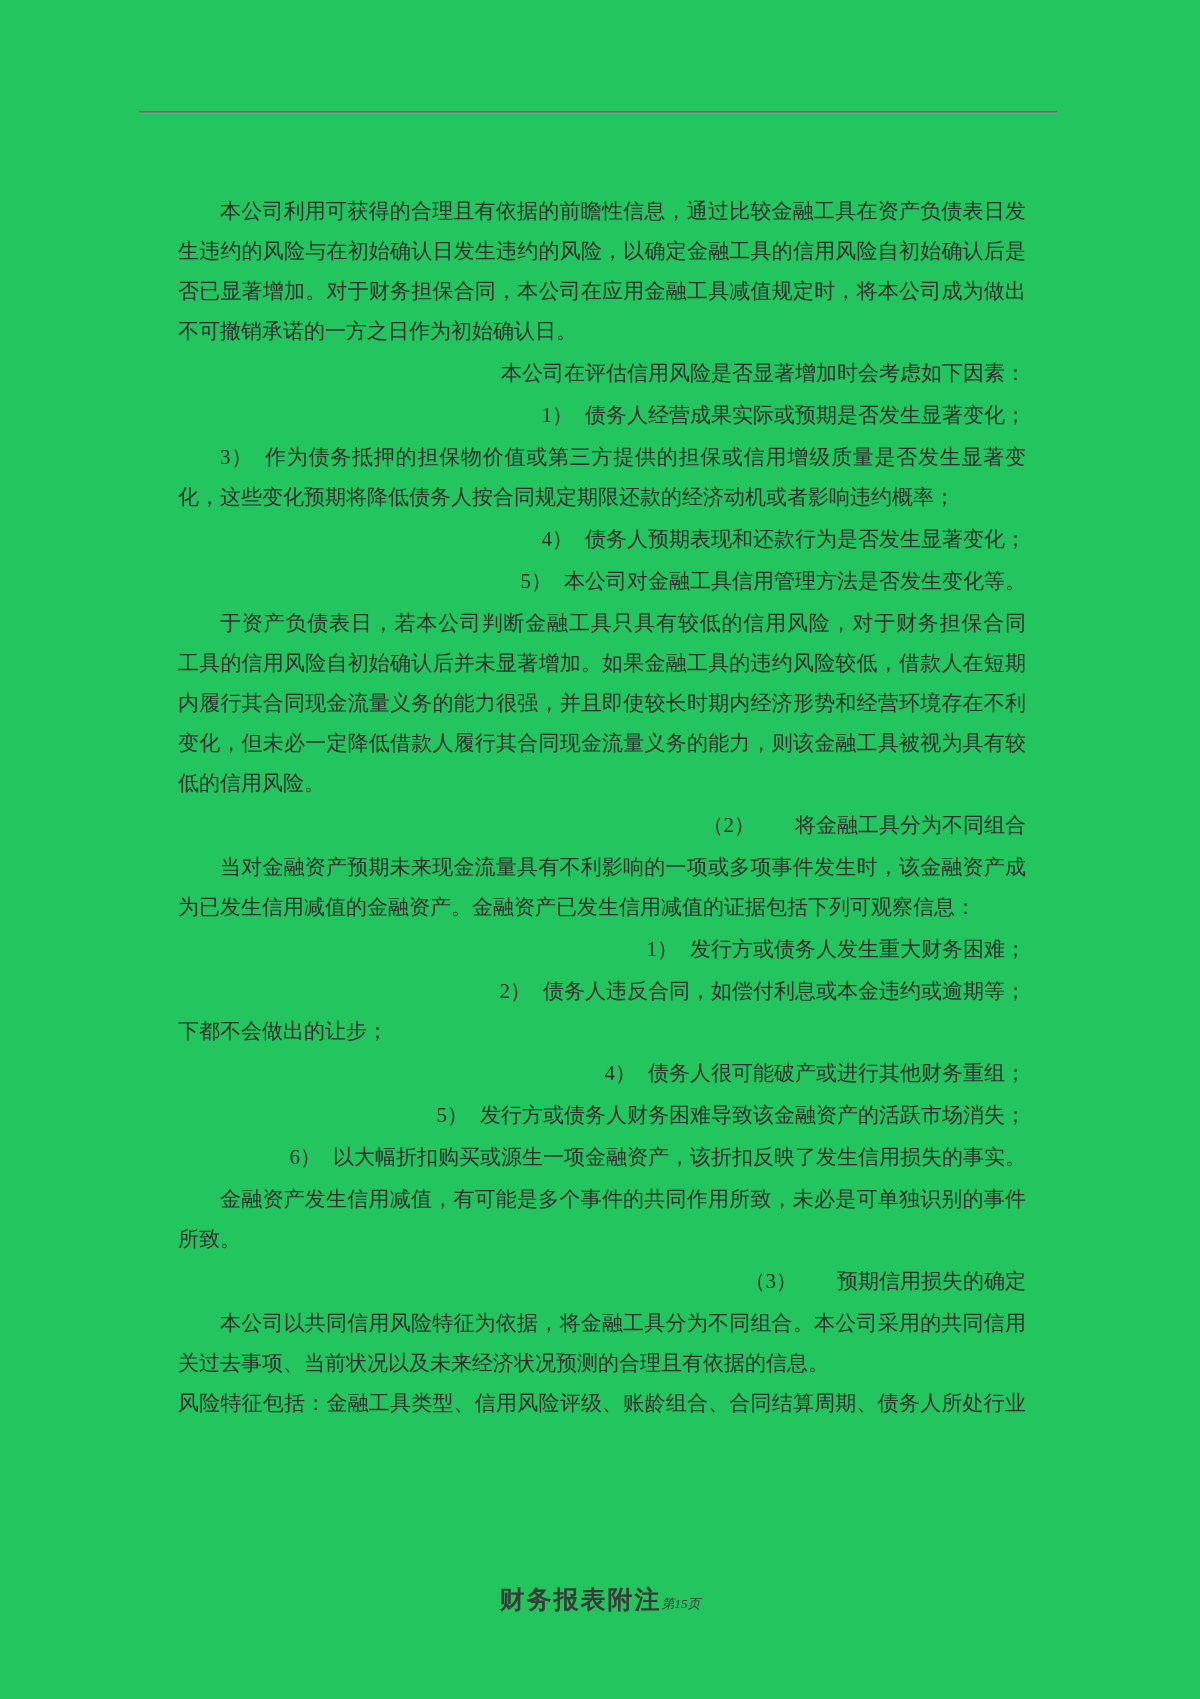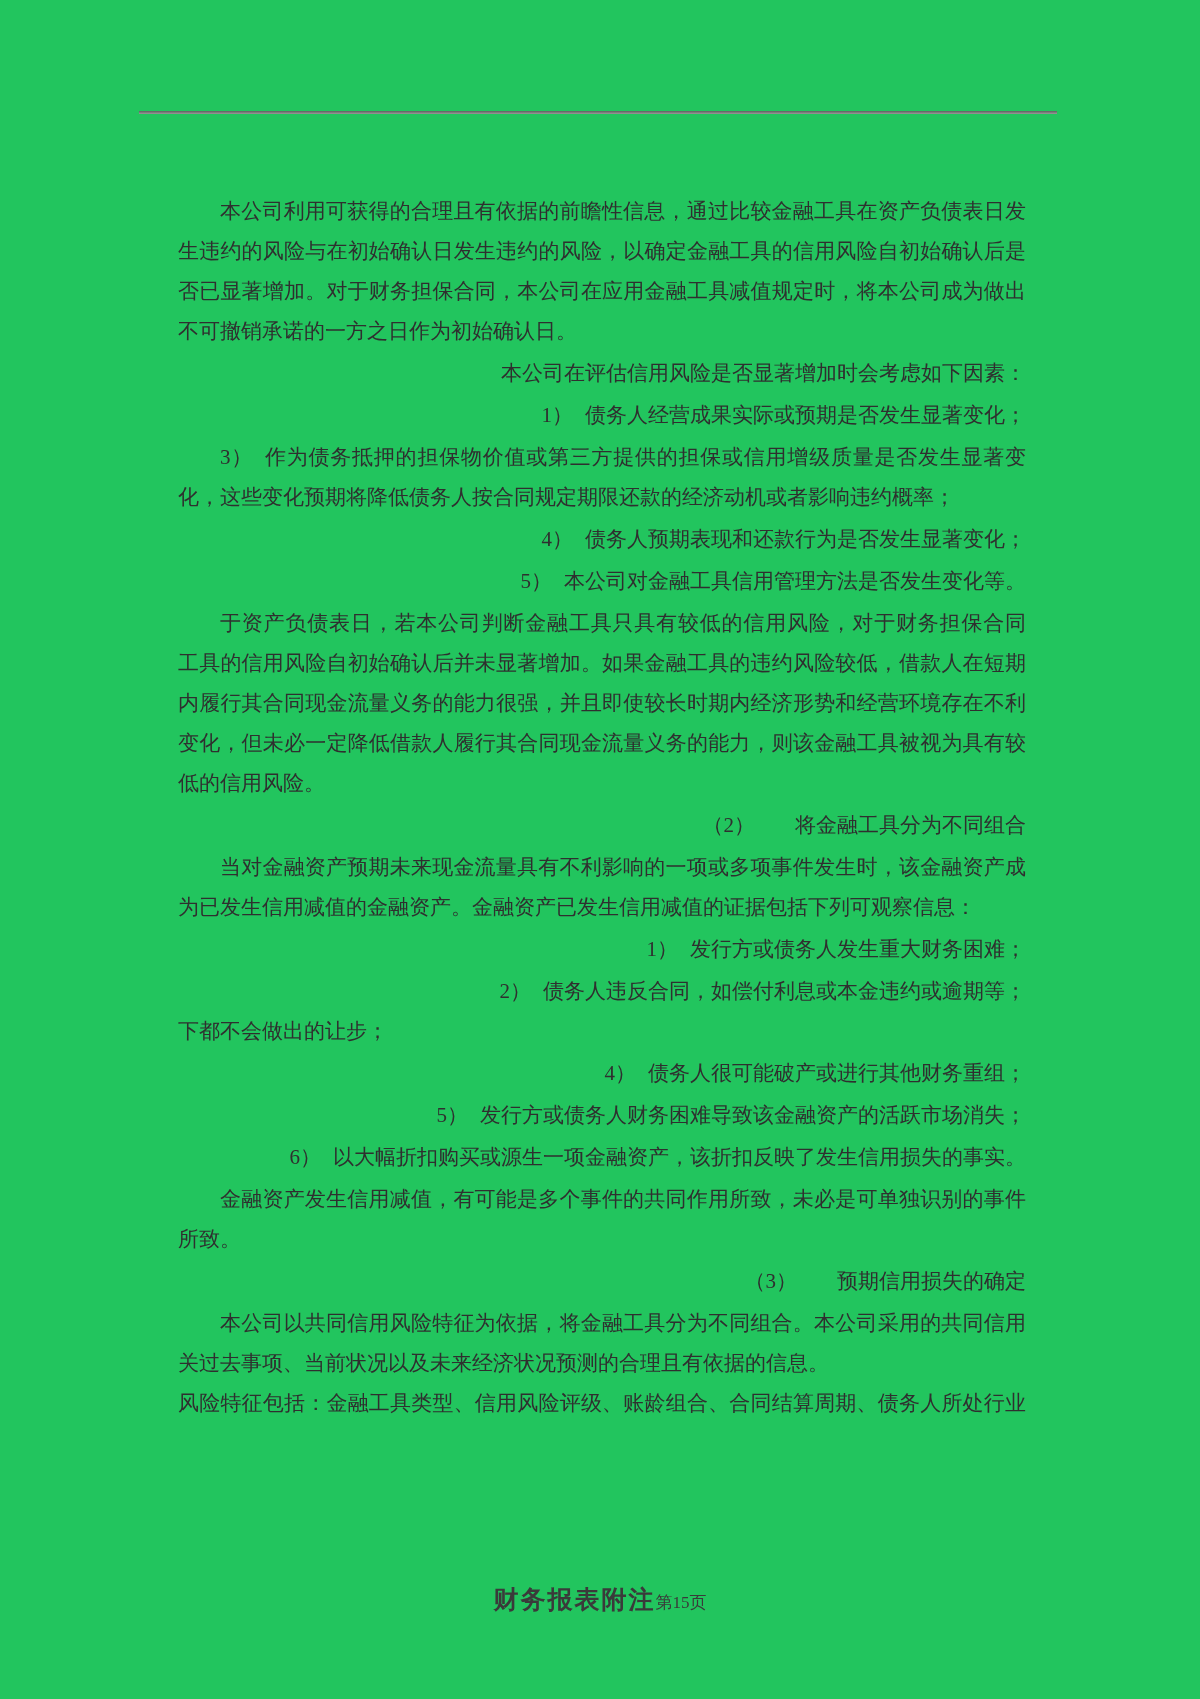--- a/index.html
+++ b/index.html
@@ -59,22 +59,23 @@
     align-items: baseline;
     margin-top: 20px;
   }
   .footer-title {
     font-size: 25px;
     font-weight: bold;
     color: #3a3a3a;
     letter-spacing: 2px;
   }
   .footer-page {
-    font-size: 17px;
+    font-size: 13px;
     color: #3a3a3a;
+    font-style: italic;
   }
 </style>
 </head>
 <body>
 
 <div class="page">
   <div class="header-rule"></div>
   <div class="doc-body">
       <div class="line body indent justify">本公司利用可获得的合理且有依据的前瞻性信息，通过比较金融工具在资产负债表日发</div>
       <div class="line body justify">生违约的风险与在初始确认日发生违约的风险，以确定金融工具的信用风险自初始确认后是</div>

